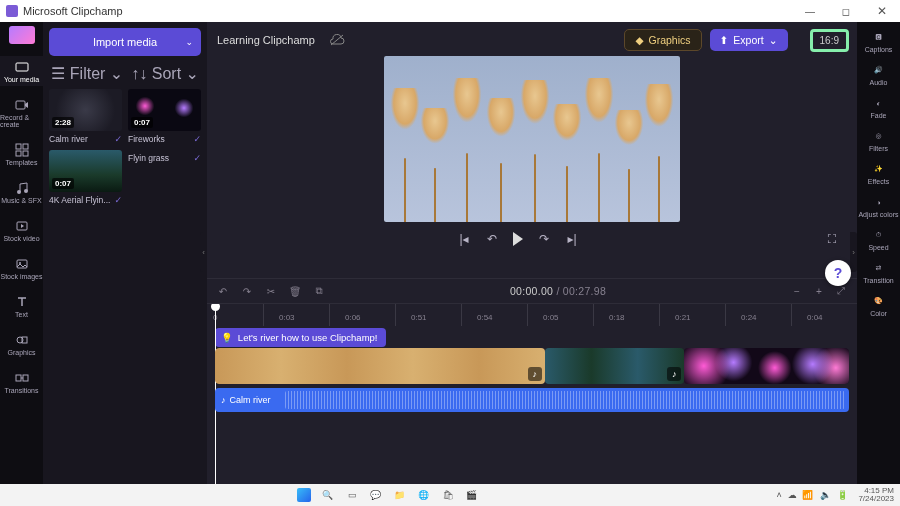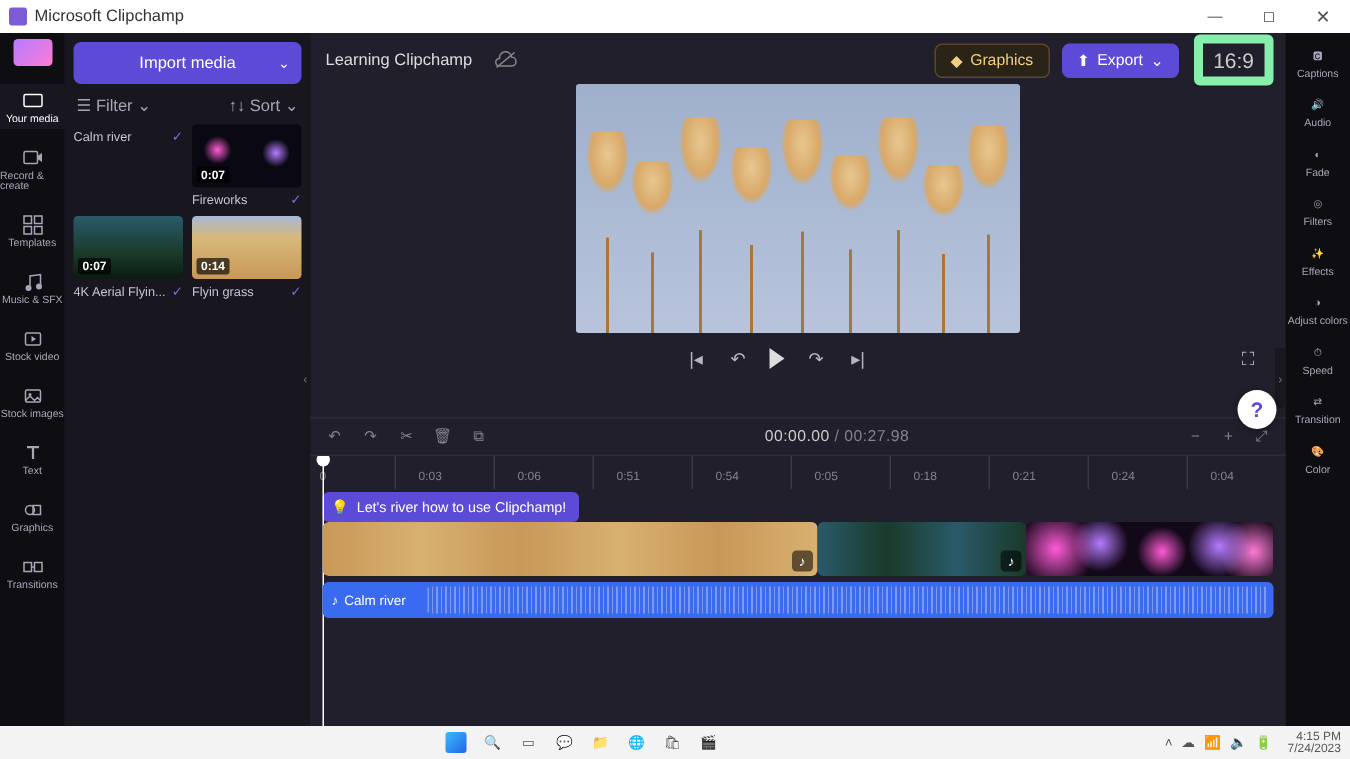--- a/index.html
+++ b/index.html
@@ -14,21 +14,21 @@
 
   .leftbar { width: 43px; background: #0e0d12; display: flex; flex-direction: column; align-items: center; padding-top: 4px; gap: 8px; }
   .leftbar .logo { width: 26px; height: 18px; background: linear-gradient(135deg,#b57bff,#ff7bd6); border-radius: 3px; margin-bottom: 4px; }
   .leftbar .lb-item { width: 43px; display: flex; flex-direction: column; align-items: center; color: #a9a5b8; font-size: 7px; gap: 2px; padding: 4px 0 3px; }
   .leftbar .lb-item.active { background: #18161f; color: #fff; }
   .leftbar .lb-ico { width: 14px; height: 14px; display: flex; align-items: center; justify-content: center; }
 
   .mediapanel { width: 164px; background: #18161f; padding: 6px 6px 0 6px; display: flex; flex-direction: column; }
   .import-btn { background: #5b4bd6; color: #fff; border: none; border-radius: 5px; height: 28px; font-size: 11px; display: flex; align-items: center; justify-content: center; gap: 4px; position: relative; }
   .import-caret { position: absolute; right: 8px; font-size: 9px; }
-  .filter-row { display: flex; justify-content: space-between; color: #a9a5b8; font-size: 11px; margin: 8px 2px 6px; }
+  .filter-row { display: flex; justify-content: space-between; color: #a9a5b8; font-size: 16px; margin: 8px 2px 6px; }
   .thumb-grid { display: grid; grid-template-columns: 1fr 1fr; gap: 6px; }
   .thumb { position: relative; }
   .thumb .img { width: 100%; height: 42px; border-radius: 3px; position: relative; overflow: hidden; }
   .thumb .dur { position: absolute; left: 3px; bottom: 3px; background: rgba(0,0,0,.65); color: #fff; font-size: 8px; padding: 1px 3px; border-radius: 2px; font-weight: 600; }
   .thumb .cap { display: flex; align-items: center; justify-content: space-between; color: #c8c4d6; font-size: 8.5px; margin-top: 3px; }
   .thumb .chk { color: #7b6bd6; font-size: 9px; }
   .img-river { background: radial-gradient(circle at 50% 50%, #3a3a48 0%, #1c1b25 70%); }
   .img-fw { background: #0a0812; }
   .img-fw::before, .img-fw::after { content:""; position:absolute; width:22px; height:22px; border-radius:50%; background: radial-gradient(circle,#ff5bd6 0%,transparent 60%); }
   .img-fw::before { left:6px; top:6px; }
@@ -36,21 +36,21 @@
   .img-aerial { background: linear-gradient(180deg,#2a5a6a 0%,#1a3a2a 60%,#0a1a12 100%); }
   .img-grass { background: linear-gradient(180deg,#a8b8d8 0%, #d8b878 35%, #c89858 100%); }
 
   .main { flex: 1; background: #211f2b; display: flex; flex-direction: column; position: relative; }
   .topbar { height: 36px; display: flex; align-items: center; padding: 0 8px; gap: 8px; font-size: 11px; color: #ddd; }
   .topbar .proj-title { margin-left: 2px; }
   .topbar .cloud-off { color: #888; margin-left: 6px; }
   .topbar .spacer { flex: 1; }
   .upgrade { border: 1px solid #5c472a; background: #2a2318; color: #f0d080; padding: 4px 10px; border-radius: 5px; display: flex; align-items: center; gap: 5px; font-size: 10.5px; }
   .export { background: #5b4bd6; color: #fff; border: none; padding: 5px 10px; border-radius: 5px; display: flex; align-items: center; gap: 5px; font-size: 10.5px; }
-  .ar-pill { border: 6px solid #86efac; color: #ccc; font-size: 14px; padding: 3px 7px; border-radius: 4px; margin-left: 2px; }
+  .ar-pill { border: 3px solid #86efac; color: #ccc; font-size: 10px; padding: 3px 7px; border-radius: 4px; margin-left: 14px; }
 
   .preview-area { flex: 0 0 220px; display: flex; flex-direction: column; align-items: center; }
   .preview { width: 296px; height: 166px; background: #000; border-radius: 2px; overflow: hidden; position: relative; margin-top: -2px; }
   .preview .sky { position:absolute; inset:0; background: linear-gradient(180deg,#9fb0cc 0%, #b8c4dc 100%); }
   .preview .stalk { position:absolute; bottom:-6px; width:34px; height:110px;
     background: radial-gradient(ellipse 60% 45% at 50% 18%, #e8c790 0%, #d8a868 55%, transparent 70%),
                 linear-gradient(180deg, transparent 50%, #a87838 50.5%, #a87838 100%);
     background-size: 100% 60%, 2px 100%; background-position: top center, center; background-repeat: no-repeat; }
   .controls { display: flex; align-items: center; gap: 14px; color: #b8b4c6; margin-top: 10px; width: 100%; padding: 0 18px 6px; }
   .controls .ctrl-spacer { flex: 1; }
@@ -210,20 +210,23 @@
     <button class="import-btn">
       <span>Import media</span>
       <span class="import-caret">⌄</span>
     </button>
     <div class="filter-row">
       <span>☰ <span>Filter</span> ⌄</span>
       <span>↑↓ <span>Sort</span> ⌄</span>
     </div>
     <div class="thumb-grid">
       <div class="thumb">
+        <div class="img img-river">
+            <span class="dur">2:28</span>
+          </div>
         <div class="cap">
             <span>Calm river</span>
             <span class="chk">✓</span>
           </div>
       </div>
       <div class="thumb">
         <div class="img img-fw">
             <span class="dur">0:07</span>
           </div>
         <div class="cap">
@@ -234,23 +237,20 @@
       <div class="thumb">
         <div class="img img-aerial">
             <span class="dur">0:07</span>
           </div>
         <div class="cap">
             <span>4K Aerial Flyin...</span>
             <span class="chk">✓</span>
           </div>
       </div>
       <div class="thumb">
-        <div class="img img-grass">
-            <span class="dur">0:14</span>
-          </div>
         <div class="cap">
             <span>Flyin grass</span>
             <span class="chk">✓</span>
           </div>
       </div>
     </div>
   </div>
 
   <div class="main">
     <div class="collapse-notch">‹</div>

